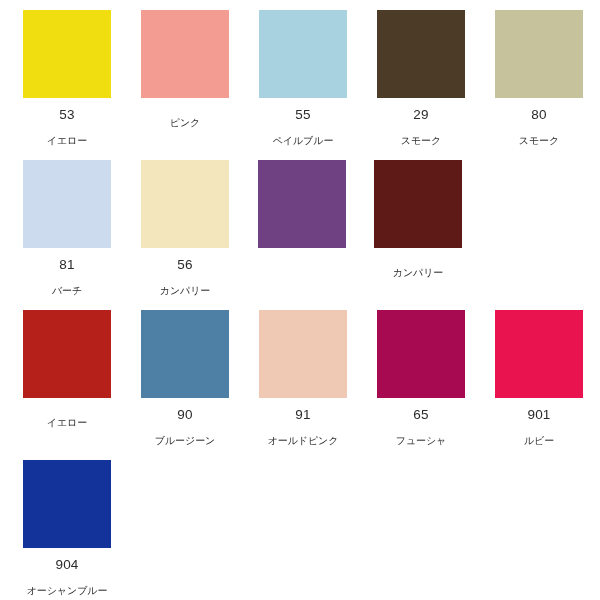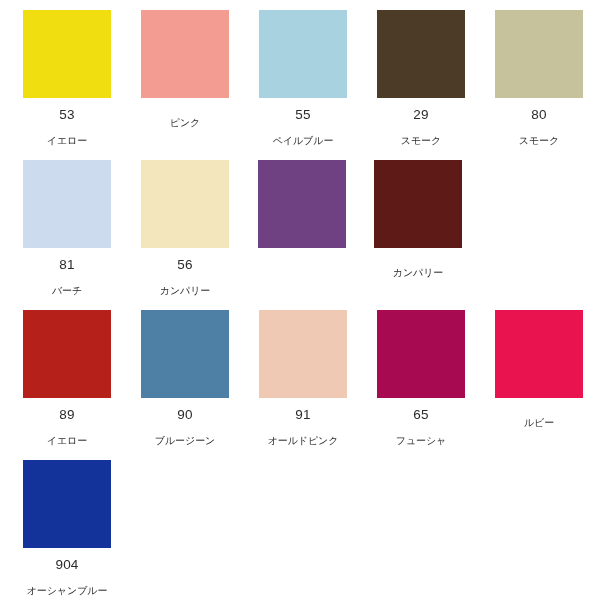--- a/index.html
+++ b/index.html
@@ -144,21 +144,20 @@
       <span class="swatch-caption">
         <span class="swatch-name">カンパリー</span>
       </span>
     </div>
   </div>
 
   <div class="swatch-row">
     <div class="swatch-cell">
       <span class="swatch-chip" style="background-color: rgb(181, 32, 26);"></span>
       <span class="swatch-caption">
-        <span class="swatch-code">89</span>
         <span class="swatch-name">イエロー</span>
       </span>
     </div>
     <div class="swatch-cell">
       <span class="swatch-chip" style="background-color: rgb(78, 128, 166);"></span>
       <span class="swatch-caption">
         <span class="swatch-code">90</span>
         <span class="swatch-name">ブルージーン</span>
       </span>
     </div>
@@ -172,20 +171,21 @@
     <div class="swatch-cell">
       <span class="swatch-chip" style="background-color: rgb(168, 10, 82);"></span>
       <span class="swatch-caption">
         <span class="swatch-code">65</span>
         <span class="swatch-name">フューシャ</span>
       </span>
     </div>
     <div class="swatch-cell">
       <span class="swatch-chip" style="background-color: rgb(232, 19, 79);"></span>
       <span class="swatch-caption">
+        <span class="swatch-code">901</span>
         <span class="swatch-name">ルビー</span>
       </span>
     </div>
   </div>
 
   <div class="swatch-row">
     <div class="swatch-cell">
       <span class="swatch-chip" style="background-color: rgb(20, 51, 154);"></span>
       <span class="swatch-caption">
         <span class="swatch-code">904</span>

